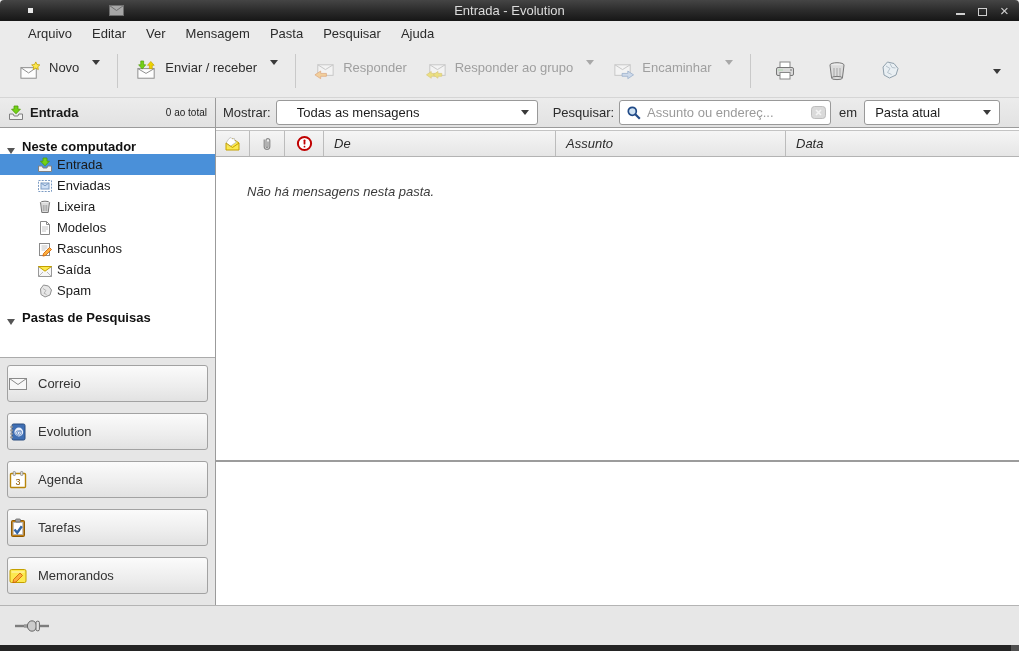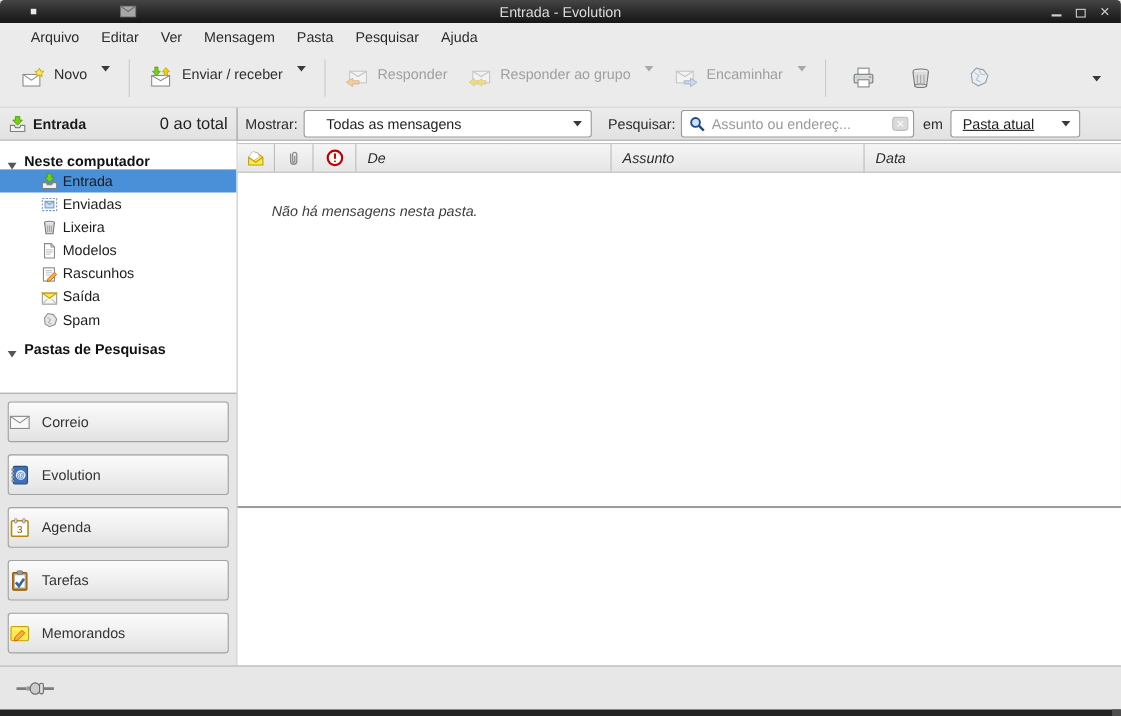--- a/index.html
+++ b/index.html
@@ -38,28 +38,28 @@
   .icon-only { padding:6px 8px; margin:0 6px; }
   .overflow-btn { margin-left:auto; padding:8px; }
 
   
   .infobar { position:absolute; top:97px; left:0; width:1019px; height:31px;
     background:linear-gradient(#ececec,#e2e2e2); border-top:1px solid #d5d5d5; border-bottom:1px solid #9b9b9b;
     display:flex; align-items:center; }
   .folder-head { width:216px; height:100%; flex:0 0 216px; display:flex; align-items:center;
     border-right:1px solid #9b9b9b; padding:0 8px; gap:6px; }
   .folder-name { font-weight:bold; font-size:13px; color:#1a1a1a; }
-  .folder-count { margin-left:auto; font-size:15px; color:#222; }
+  .folder-count { margin-left:auto; font-size:10px; color:#222; }
   .filter-zone { display:flex; align-items:center; padding-left:7px; flex:1; height:100%; }
   .flabel { color:#2b2b2b; margin-right:5px; white-space:nowrap; }
   .combo { height:25px; background:#fff; border:1px solid #999; border-radius:3px;
     display:flex; align-items:center; padding:0 8px 0 20px; color:#1d1d1d; }
   .combo .arrow { margin-left:auto; }
   .combo-show { width:262px; margin-right:15px; }
-  .combo-scope { width:118px; margin-left:7px; margin-right:4px;text-decoration:underline; }
+  .combo-scope { width:136px; margin-left:7px; margin-right:4px; }
   .searchbox { width:212px; height:25px; background:#fff; border:1px solid #999; border-radius:3px;
     display:flex; align-items:center; padding:0 4px 0 6px; margin-right:8px; }
   .searchbox input { flex:1; border:none; outline:none; font-family:inherit; font-size:13px; color:#333; min-width:0; background:transparent; }
   .searchbox input::placeholder { color:#9a9a9a; }
 
   
   .body { position:absolute; top:128px; left:0; width:1019px; height:477px; display:flex; }
   .sidebar { width:216px; flex:0 0 216px; border-right:1px solid #9b9b9b; display:flex; flex-direction:column; background:#fff; }
   .tree { height:232px; background:#fff; overflow:hidden; padding-top:4px; }
   .tree-group { display:flex; align-items:flex-end; height:22px; padding-left:7px; gap:7px; font-weight:bold; color:#111; }

